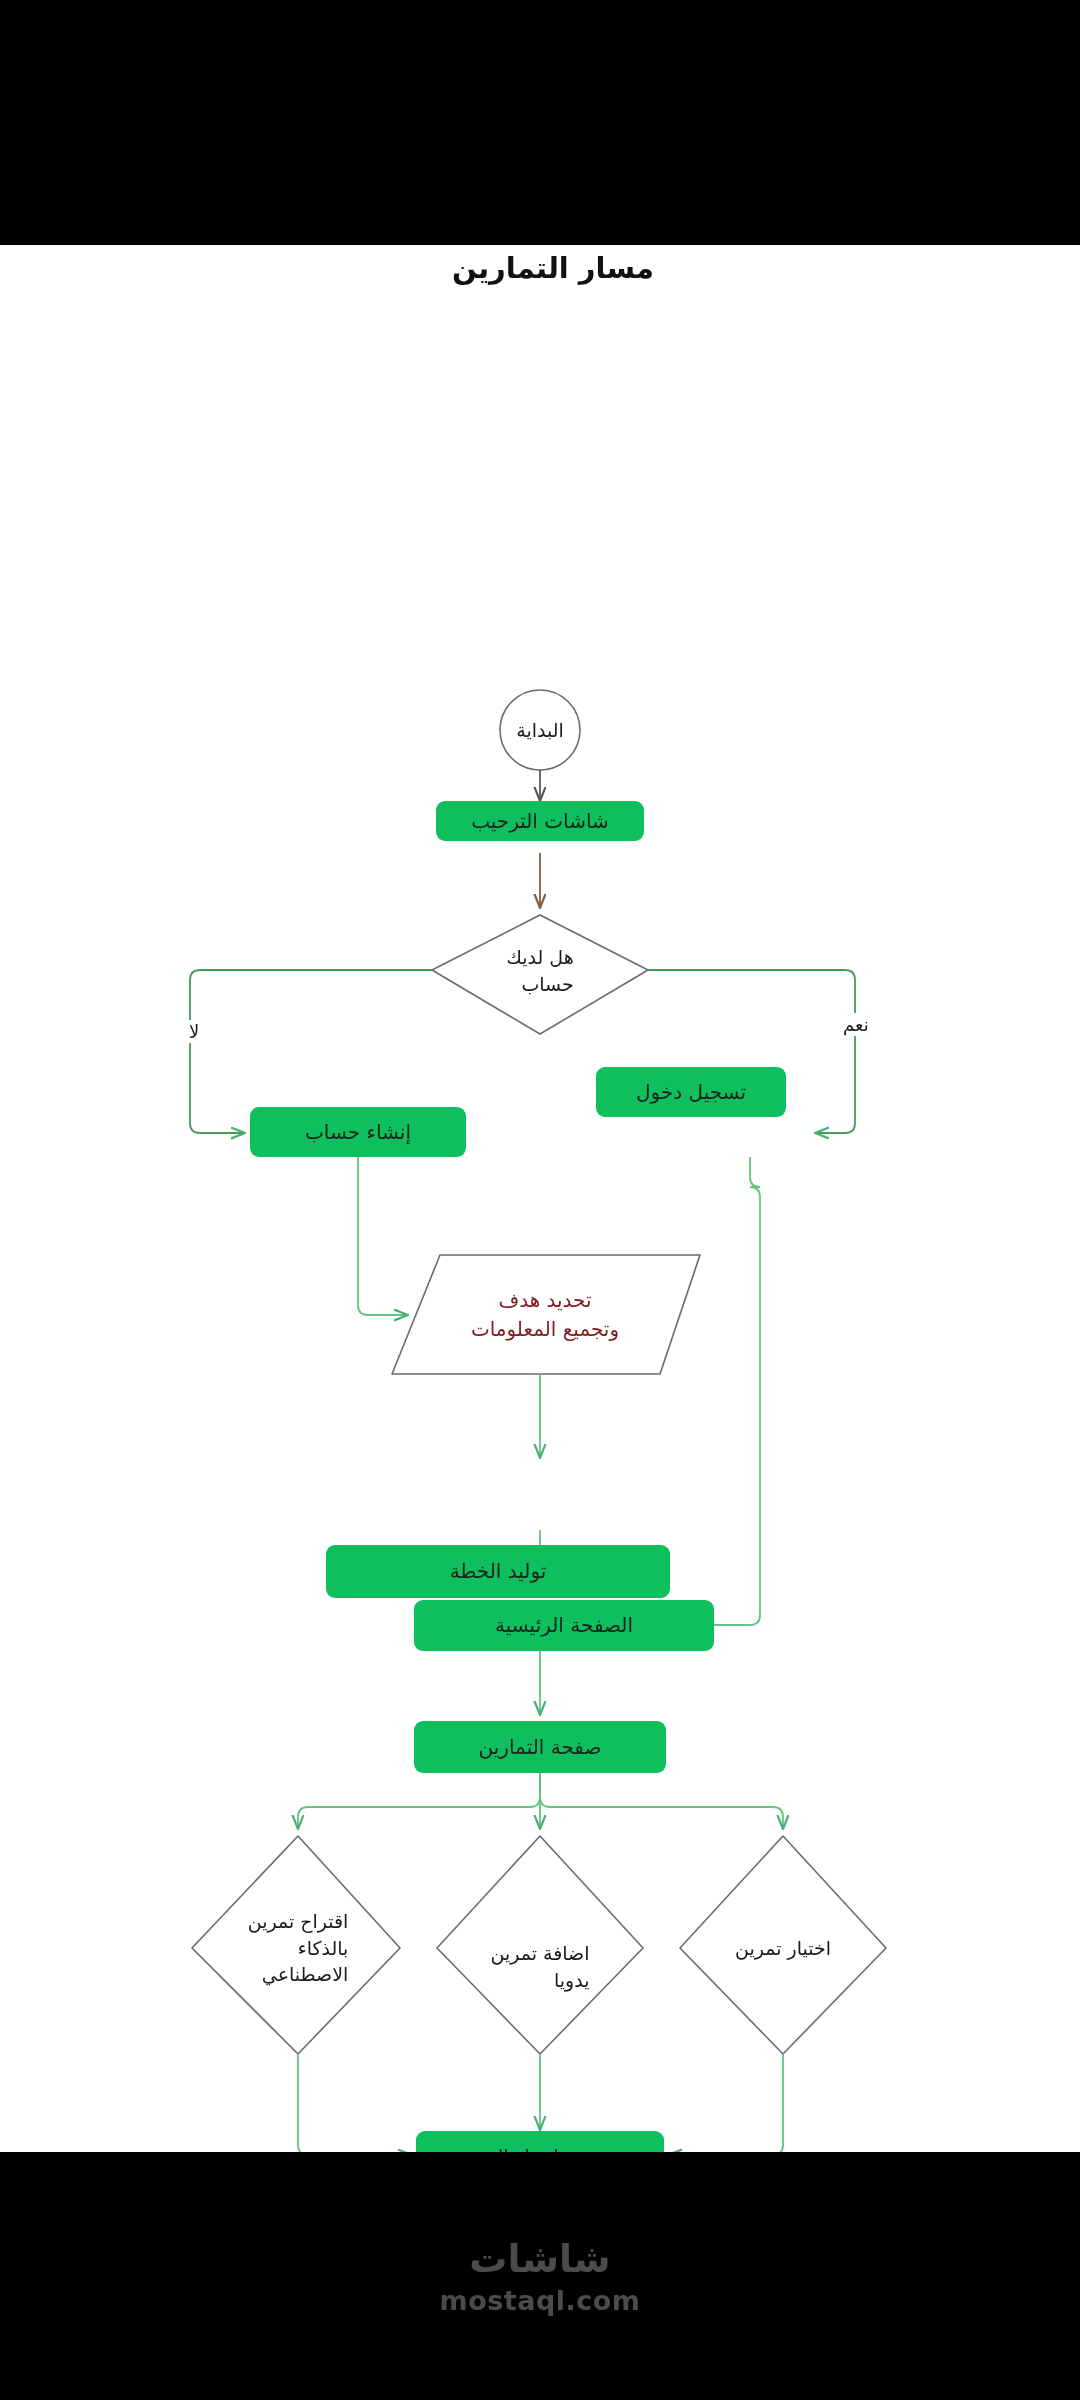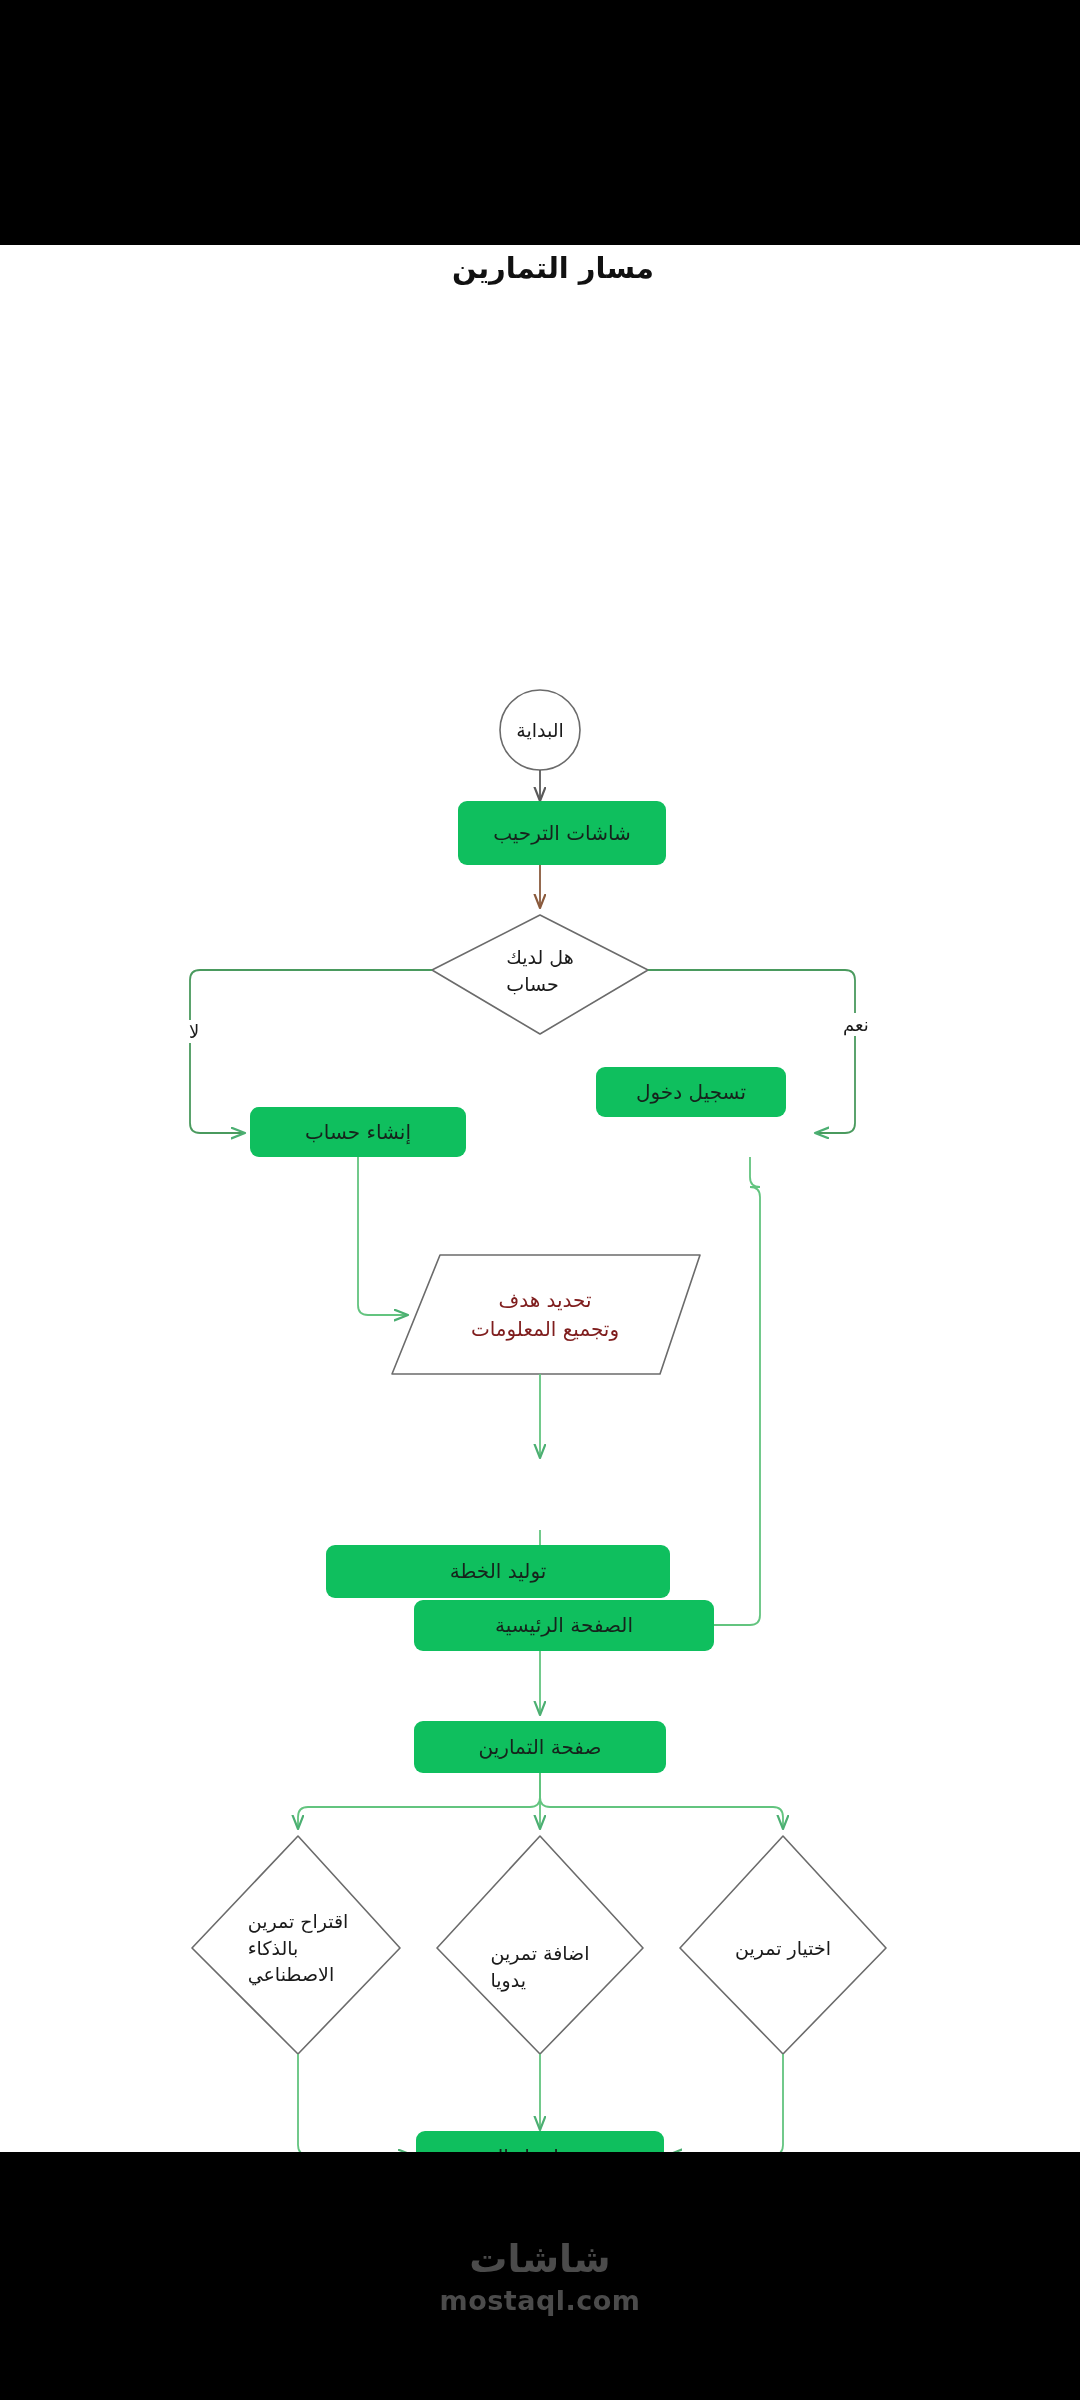--- a/index.html
+++ b/index.html
@@ -52,21 +52,21 @@
     border-radius: 9px;
     font-size: 20px;
     font-weight: 400;
     color: #16231c;
   }
   .n-diamond-label {
     position: absolute;
     display: flex;
     align-items: center;
     justify-content: center;
-    text-align: left;
+    text-align: right;
     font-size: 19px;
     color: #1a1a1a;
     line-height: 1.4;
     pointer-events: none;
   }
   .n-para-label {
     position: absolute;
     display: flex;
     align-items: center;
     justify-content: center;
@@ -184,21 +184,21 @@
 
       <path d="M540,1809 L540,1885" fill="none" stroke="#63c47f" stroke-width="1.8" marker-end="url(#ar-green)"></path>
 
       <path d="M783,1809 L783,1900 Q783,1910 773,1910 L668,1910" fill="none" stroke="#63c47f" stroke-width="1.8" marker-end="url(#ar-green)"></path>
 
       <path d="M540,1938 L540,2021" fill="none" stroke="#63c47f" stroke-width="1.8" marker-end="url(#ar-green)"></path>
     </svg>
 
     <div class="node n-diamond-label" style="left:500px; top:445px; width:80px; height:80px; font-size:19px;">البداية</div>
 
-    <div class="node n-green" style="left:436px; top:556px; width:208px; height:64px;margin-left:22px;">
+    <div class="node n-green" style="left:436px; top:556px; width:208px; height:40px;">
       <span>شاشات الترحيب</span>
     </div>
 
     <div class="n-diamond-label" style="left:462px; top:688px; width:156px; height:76px;">
       <span style="white-space:pre-line;">هل لديك
 حساب</span>
     </div>
 
     <div class="node n-green" style="left:250px; top:862px; width:216px; height:50px;">
       <span>إنشاء حساب</span>

